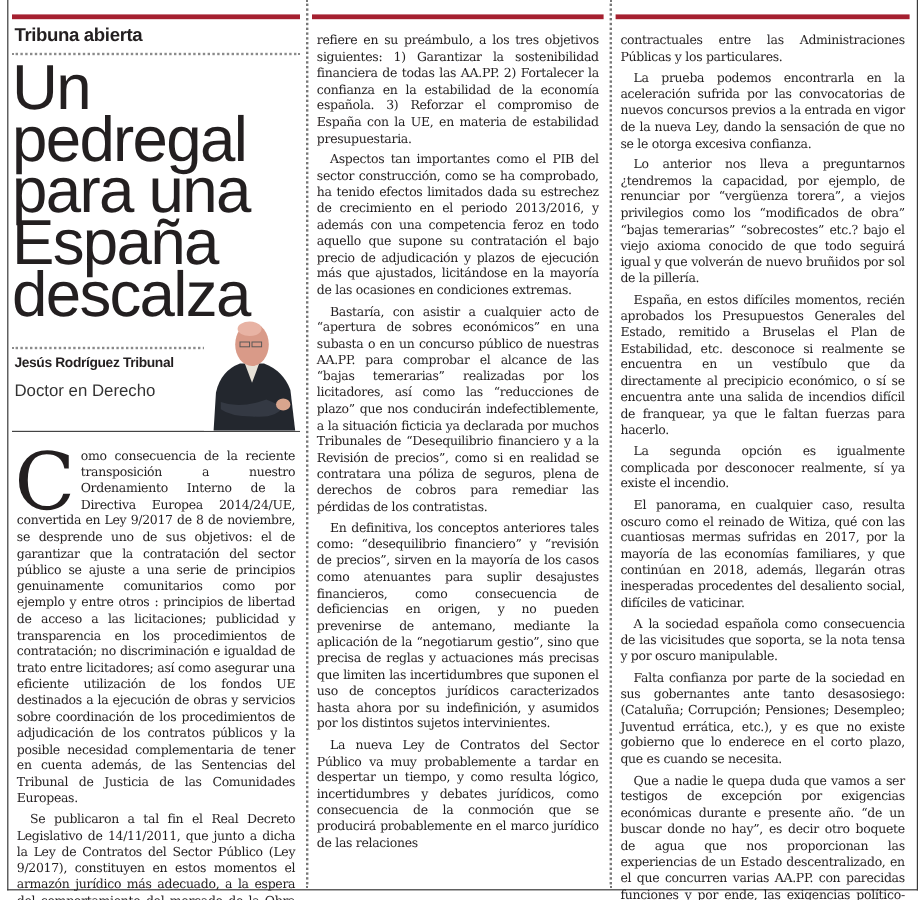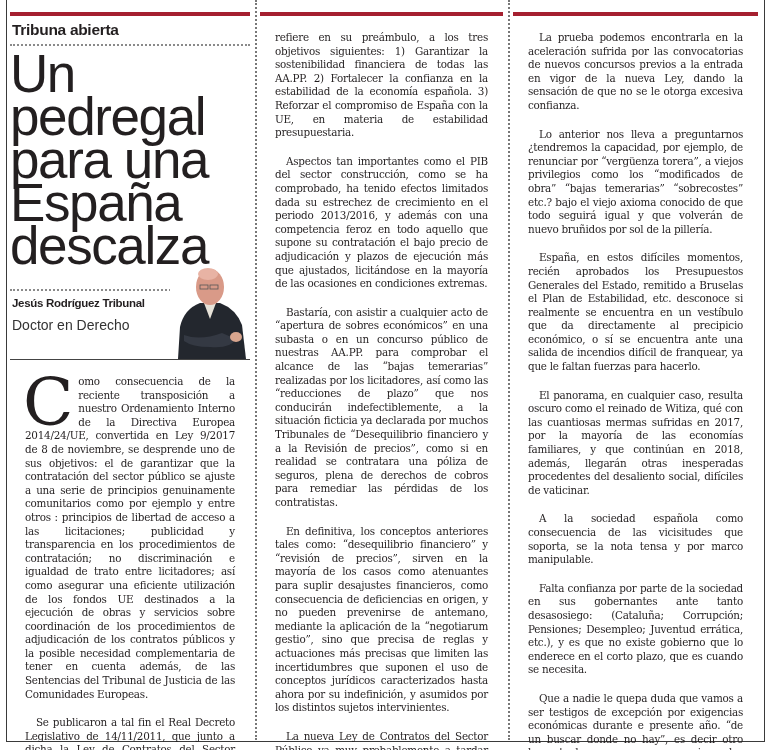--- a/index.html
+++ b/index.html
@@ -14,21 +14,21 @@
   .section{font-family:"Liberation Sans",sans-serif;font-weight:bold;font-size:15.5px;color:#231f20;margin:5px 0 0 2px;letter-spacing:-0.3px;}
   .dots{border-top:2px dotted #8a8a8a;margin:5px 0 0 0;}
   .headline{font-family:"Liberation Sans",sans-serif;font-weight:normal;font-size:53px;line-height:43px;letter-spacing:-1.4px;color:#231f20;margin:6px 0 0 0;}
   .author-area{position:relative;height:82px;margin-top:10px;}
   .author-dots{position:absolute;left:0;right:0;top:12px;border-top:2px dotted #8a8a8a;}
   .author{position:absolute;left:2px;top:20px;font-family:"Liberation Sans",sans-serif;font-weight:bold;font-size:11.5px;letter-spacing:-0.3px;}
   .role{position:absolute;left:2px;top:40px;font-family:"Liberation Sans",sans-serif;font-size:14px;color:#333;}
   .photo{position:absolute;left:160px;top:-20px;width:80px;height:102px;}
   .rule{border-top:1.5px solid #444;margin:0 0 0 0;}
   .text{font-size:10.4px;line-height:13.6px;text-align:justify;hyphens:manual;letter-spacing:-0.25px;}
-  .text p{margin:15px;text-indent:11px;}
+  .text p{margin:4px;text-indent:11px;}
   .text p.first{text-indent:0;}
   .dropcap{float:left;font-family:"DejaVu Serif",serif;font-size:66px;line-height:52px;margin:2px 5px 0 -2px;font-weight:normal;}
   .col2 .text,.col3 .text{margin-top:12px;}
   .col1 .text{margin-top:14px;}
 </style>
 </head>
 <body>
 
 <div class="frame"></div>
 <div class="sep" style="left:255px"></div>
@@ -69,21 +69,23 @@
     <p>Aspectos tan importantes como el PIB del sector construcción, como se ha comprobado, ha tenido efectos limitados dada su estrechez de crecimiento en el periodo 2013/2016, y además con una competencia feroz en todo aquello que supone su contratación el bajo precio de adjudicación y plazos de ejecución más que ajustados, licitándose en la mayoría de las ocasiones en condiciones extremas.</p>
     <p>Bastaría, con asistir a cualquier acto de “apertura de sobres económicos” en una subasta o en un concurso público de nuestras AA.PP. para comprobar el alcance de las “bajas temerarias” realizadas por los licitadores, así como las “reducciones de plazo” que nos conducirán indefectiblemente, a la situación ficticia ya declarada por muchos Tribunales de “Desequilibrio financiero y a la Revisión de precios”, como si en realidad se contratara una póliza de seguros, plena de derechos de cobros para remediar las pérdidas de los contratistas.</p>
     <p>En definitiva, los conceptos anteriores tales como: “desequilibrio financiero” y “revisión de precios”, sirven en la mayoría de los casos como atenuantes para suplir desajustes financieros, como consecuencia de deficiencias en origen, y no pueden prevenirse de antemano, mediante la aplicación de la “negotiarum gestio”, sino que precisa de reglas y actuaciones más precisas que limiten las incertidumbres que suponen el uso de conceptos jurídicos caracterizados hasta ahora por su indefinición, y asumidos por los distintos sujetos intervinientes.</p>
     <p>La nueva Ley de Contratos del Sector Público va muy probablemente a tardar en despertar un tiempo, y como resulta lógico, incertidumbres y debates jurídicos, como consecuencia de la conmoción que se producirá probablemente en el marco jurídico de las relaciones</p>
   </div>
 </div>
 
 <div class="col col3">
   <div class="topbar"></div>
   <div class="text">
+    <p class="first">contractuales entre las Administraciones Públicas y los particulares.</p>
     <p>La prueba podemos encontrarla en la aceleración sufrida por las convocatorias de nuevos concursos previos a la entrada en vigor de la nueva Ley, dando la sensación de que no se le otorga excesiva confianza.</p>
     <p>Lo anterior nos lleva a preguntarnos ¿tendremos la capacidad, por ejemplo, de renunciar por “vergüenza torera”, a viejos privilegios como los “modificados de obra” “bajas temerarias” “sobrecostes” etc.? bajo el viejo axioma conocido de que todo seguirá igual y que volverán de nuevo bruñidos por sol de la pillería.</p>
     <p>España, en estos difíciles momentos, recién aprobados los Presupuestos Generales del Estado, remitido a Bruselas el Plan de Estabilidad, etc. desconoce si realmente se encuentra en un vestíbulo que da directamente al precipicio económico, o sí se encuentra ante una salida de incendios difícil de franquear, ya que le faltan fuerzas para hacerlo.</p>
+    <p>La segunda opción es igualmente complicada por desconocer realmente, sí ya existe el incendio.</p>
     <p>El panorama, en cualquier caso, resulta oscuro como el reinado de Witiza, qué con las cuantiosas mermas sufridas en 2017, por la mayoría de las economías familiares, y que continúan en 2018, además, llegarán otras inesperadas procedentes del desaliento social, difíciles de vaticinar.</p>
-    <p>A la sociedad española como consecuencia de las vicisitudes que soporta, se la nota tensa y por marco manipulable.</p>
+    <p>A la sociedad española como consecuencia de las vicisitudes que soporta, se la nota tensa y por oscuro manipulable.</p>
     <p>Falta confianza por parte de la sociedad en sus gobernantes ante tanto desasosiego: (Cataluña; Corrupción; Pensiones; Desempleo; Juventud errática, etc.), y es que no existe gobierno que lo enderece en el corto plazo, que es cuando se necesita.</p>
     <p>Que a nadie le quepa duda que vamos a ser testigos de excepción por exigencias económicas durante e presente año. “de un buscar donde no hay”, es decir otro boquete de agua que nos proporcionan las experiencias de un Estado descentralizado, en el que concurren varias AA.PP. con parecidas funciones y por ende, las exigencias político-económicas dictadas por la UE.</p>
   </div>
 </div>
 
 </body></html>

